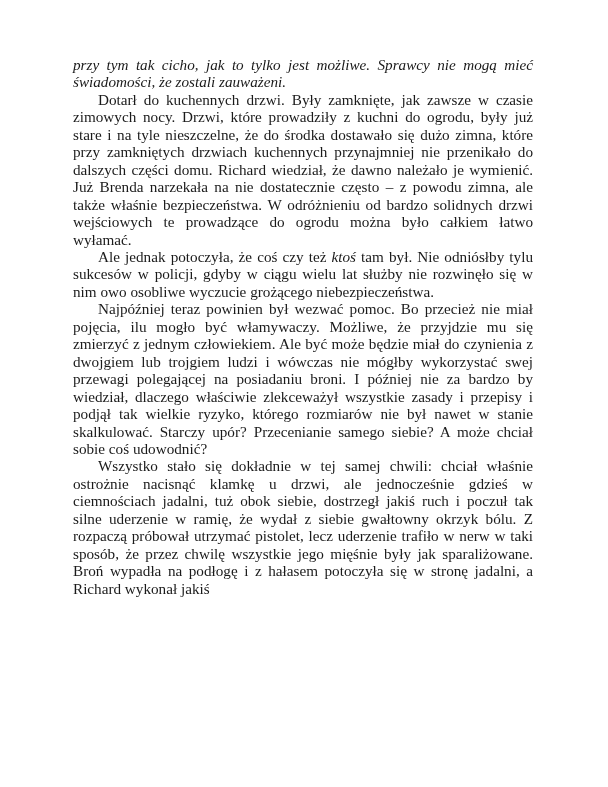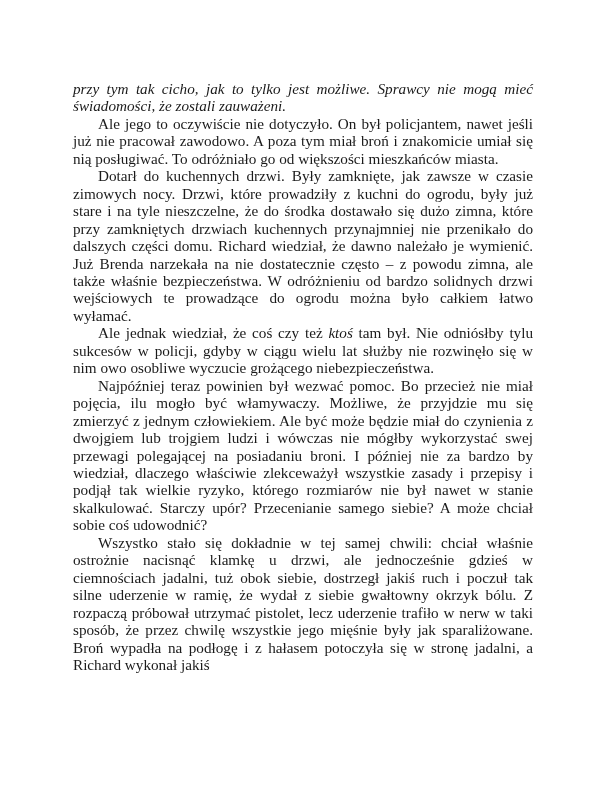--- a/index.html
+++ b/index.html
@@ -1,20 +1,20 @@
 <!DOCTYPE html>
 <html><head>
 <meta charset="utf-8">
 <style>
   html, body { margin: 0; padding: 0; background: #ffffff; }
   body { width: 608px; height: 787px; position: relative; overflow: hidden; }
   .page {
     position: absolute;
     left: 73px;
-    top: 80px;
+    top: 56px;
     width: 460px;
     font-family: "Liberation Serif", serif;
     font-size: 15.2px;
     line-height: 17.45px;
     color: #1a1a1a;
   }
   .page p {
     margin: 0;
     text-align: justify;
     text-indent: 25px;
@@ -22,18 +22,17 @@
   }
   .page p.noindent { text-indent: 0; }
   .page p.italic { font-style: italic; }
   .page em { font-style: italic; }
 </style>
 </head>
 <body>
 
 <div class="page">
   <p class="noindent italic">przy tym tak cicho, jak to tylko jest możliwe. Sprawcy nie mogą mieć świadomości, że zostali zauważeni.</p>
-  <p>Ale jego to oczywiście nie dotyczyło. On był policjantem, nawet jeśli już nie pracował zawodowo. A poza tym miał broń i znakomicie umiał się nią posługiwać. To odróżniało go od większości mieszkańców miasta.</p>
   <p>Dotarł do kuchennych drzwi. Były zamknięte, jak zawsze w czasie zimowych nocy. Drzwi, które prowadziły z kuchni do ogrodu, były już stare i na tyle nieszczelne, że do środka dostawało się dużo zimna, które przy zamkniętych drzwiach kuchennych przynajmniej nie przenikało do dalszych części domu. Richard wiedział, że dawno należało je wymienić. Już Brenda narzekała na nie dostatecznie często – z powodu zimna, ale także właśnie bezpieczeństwa. W odróżnieniu od bardzo solidnych drzwi wejściowych te prowadzące do ogrodu można było całkiem łatwo wyłamać.</p>
-  <p><span>Ale jednak wiedział, że coś czy też </span><em>ktoś</em><span> tam był. Nie odniósłby tylu sukcesów w policji, gdyby w ciągu wielu lat służby nie rozwinęło się w nim owo osobliwe wyczucie grożącego niebezpieczeństwa.</span></p>
+  <p><span>Ale jednak potoczyła, że coś czy też </span><em>ktoś</em><span> tam był. Nie odniósłby tylu sukcesów w policji, gdyby w ciągu wielu lat służby nie rozwinęło się w nim owo osobliwe wyczucie grożącego niebezpieczeństwa.</span></p>
   <p>Najpóźniej teraz powinien był wezwać pomoc. Bo przecież nie miał pojęcia, ilu mogło być włamywaczy. Możliwe, że przyjdzie mu się zmierzyć z jednym człowiekiem. Ale być może będzie miał do czynienia z dwojgiem lub trojgiem ludzi i wówczas nie mógłby wykorzystać swej przewagi polegającej na posiadaniu broni. I później nie za bardzo by wiedział, dlaczego właściwie zlekceważył wszystkie zasady i przepisy i podjął tak wielkie ryzyko, którego rozmiarów nie był nawet w stanie skalkulować. Starczy upór? Przecenianie samego siebie? A może chciał sobie coś udowodnić?</p>
   <p class="last">Wszystko stało się dokładnie w tej samej chwili: chciał właśnie ostrożnie nacisnąć klamkę u drzwi, ale jednocześnie gdzieś w ciemnościach jadalni, tuż obok siebie, dostrzegł jakiś ruch i poczuł tak silne uderzenie w ramię, że wydał z siebie gwałtowny okrzyk bólu. Z rozpaczą próbował utrzymać pistolet, lecz uderzenie trafiło w nerw w taki sposób, że przez chwilę wszystkie jego mięśnie były jak sparaliżowane. Broń wypadła na podłogę i z hałasem potoczyła się w stronę jadalni, a Richard wykonał jakiś</p>
 </div>
 
 </body></html>

